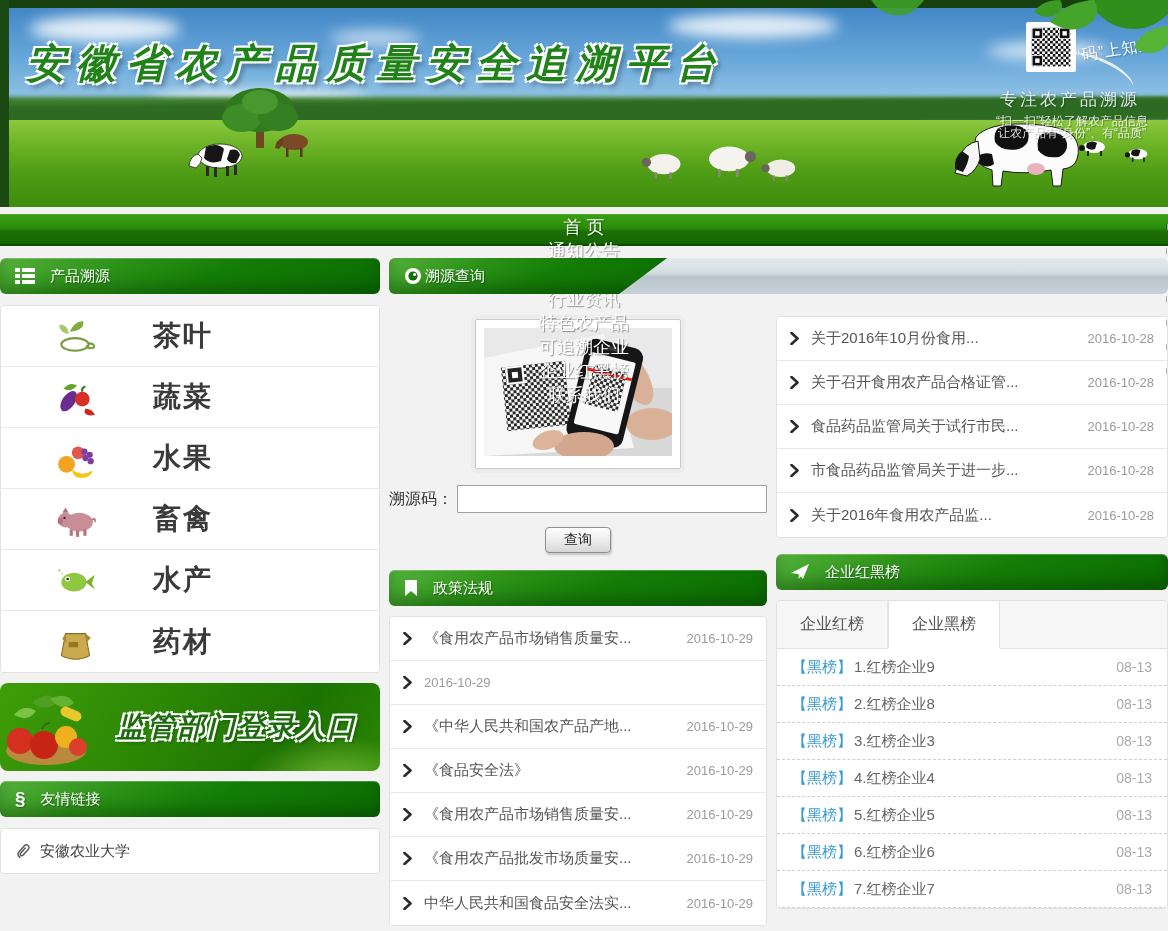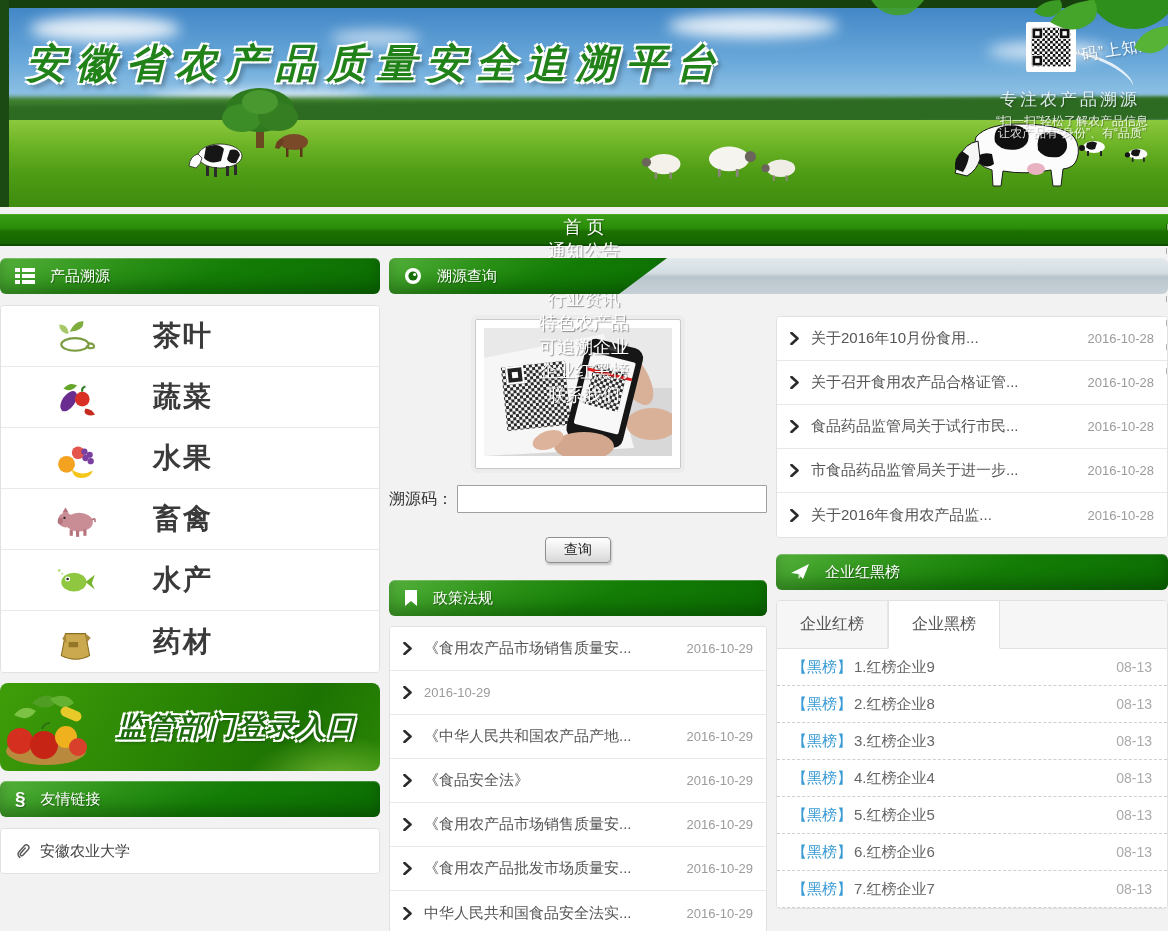--- a/index.html
+++ b/index.html
@@ -76,21 +76,21 @@
     padding-left:15px; color:#fff; font-size:15px;
     background:linear-gradient(155deg,#55b23c 0%,#2b9117 30%,#147d06 55%,#0a6a02 100%);
     box-shadow:inset 0 -8px 14px rgba(0,0,0,.22), inset 0 1px 0 rgba(255,255,255,.25);
     text-shadow:1px 1px 1px rgba(0,0,0,.35); }
   .panel{ background:#fff; border:1px solid #e1e1e1; border-radius:4px; overflow:hidden; }
 
   
   .trace-header{ position:relative; height:36px; border-radius:6px;
     background:linear-gradient(180deg,#e3e9ed 0%,#d3dde2 42%,#b9c5cd 52%,#c7d1d7 100%); }
   .trace-green{ position:absolute; left:0; top:0; bottom:0; width:278px;
-    display:flex; align-items:center; gap:15px; padding-left:15px; color:#fff; font-size:15px;
+    display:flex; align-items:center; gap:3px; padding-left:15px; color:#fff; font-size:15px;
     background:linear-gradient(155deg,#55b23c 0%,#2b9117 30%,#147d06 55%,#0a6a02 100%);
     border-radius:6px 0 0 6px;
     clip-path:polygon(0 0,100% 0,calc(100% - 48px) 100%,0 100%);
     box-shadow:inset 0 -8px 14px rgba(0,0,0,.22);
     text-shadow:1px 1px 1px rgba(0,0,0,.35); }
 
   
   .cat-panel{ margin-top:11px; }
   .cat-row{ height:61px; display:flex; align-items:center; gap:56px; padding-left:54px;
     border-bottom:1px solid #e9e9e9; cursor:pointer; background:#fff; }
@@ -115,21 +115,21 @@
     border-bottom:1px solid #e9e9e9; font-size:15px; color:#444; cursor:pointer; background:#fff;}
   .link-row:last-child{ border-bottom:none; }
 
   
   .qr-frame{ width:206px; margin:13px auto 0; background:#fff; border:1px solid #c9c9c9;
     outline:4px solid #ececec; border-radius:2px; padding:8px; }
   .trace-form{ display:flex; align-items:center; margin-top:16px; }
   .trace-label{ font-size:16px; color:#333; flex:none; }
   .trace-input{ flex:1; height:28px; border:1px solid #9f9f9f; border-radius:1px; margin-left:4px;
     font-size:14px; padding:0 6px; background:#fff; }
-  .query-btn{ display:block; margin:24px auto 0; width:66px; height:26px;
+  .query-btn{ display:block; margin:14px auto 0; width:66px; height:26px;
     background:linear-gradient(180deg,#fefefe,#e9e9e9 60%,#d7d7d7); border:1px solid #8f8f8f;
     border-radius:4px; font-size:14px; color:#222; cursor:pointer;
     box-shadow:1px 2px 2px rgba(0,0,0,.18); font-family:inherit; }
   .policy-header{ margin-top:17px; }
 
   
   .news-panel{ margin-top:10px; }
   .news-row{ height:44px; display:flex; align-items:center; gap:12px; padding:0 13px;
     border-bottom:1px solid #e8e8e8; cursor:pointer; background:#fff; }
   .news-row:last-child{ border-bottom:none; }

